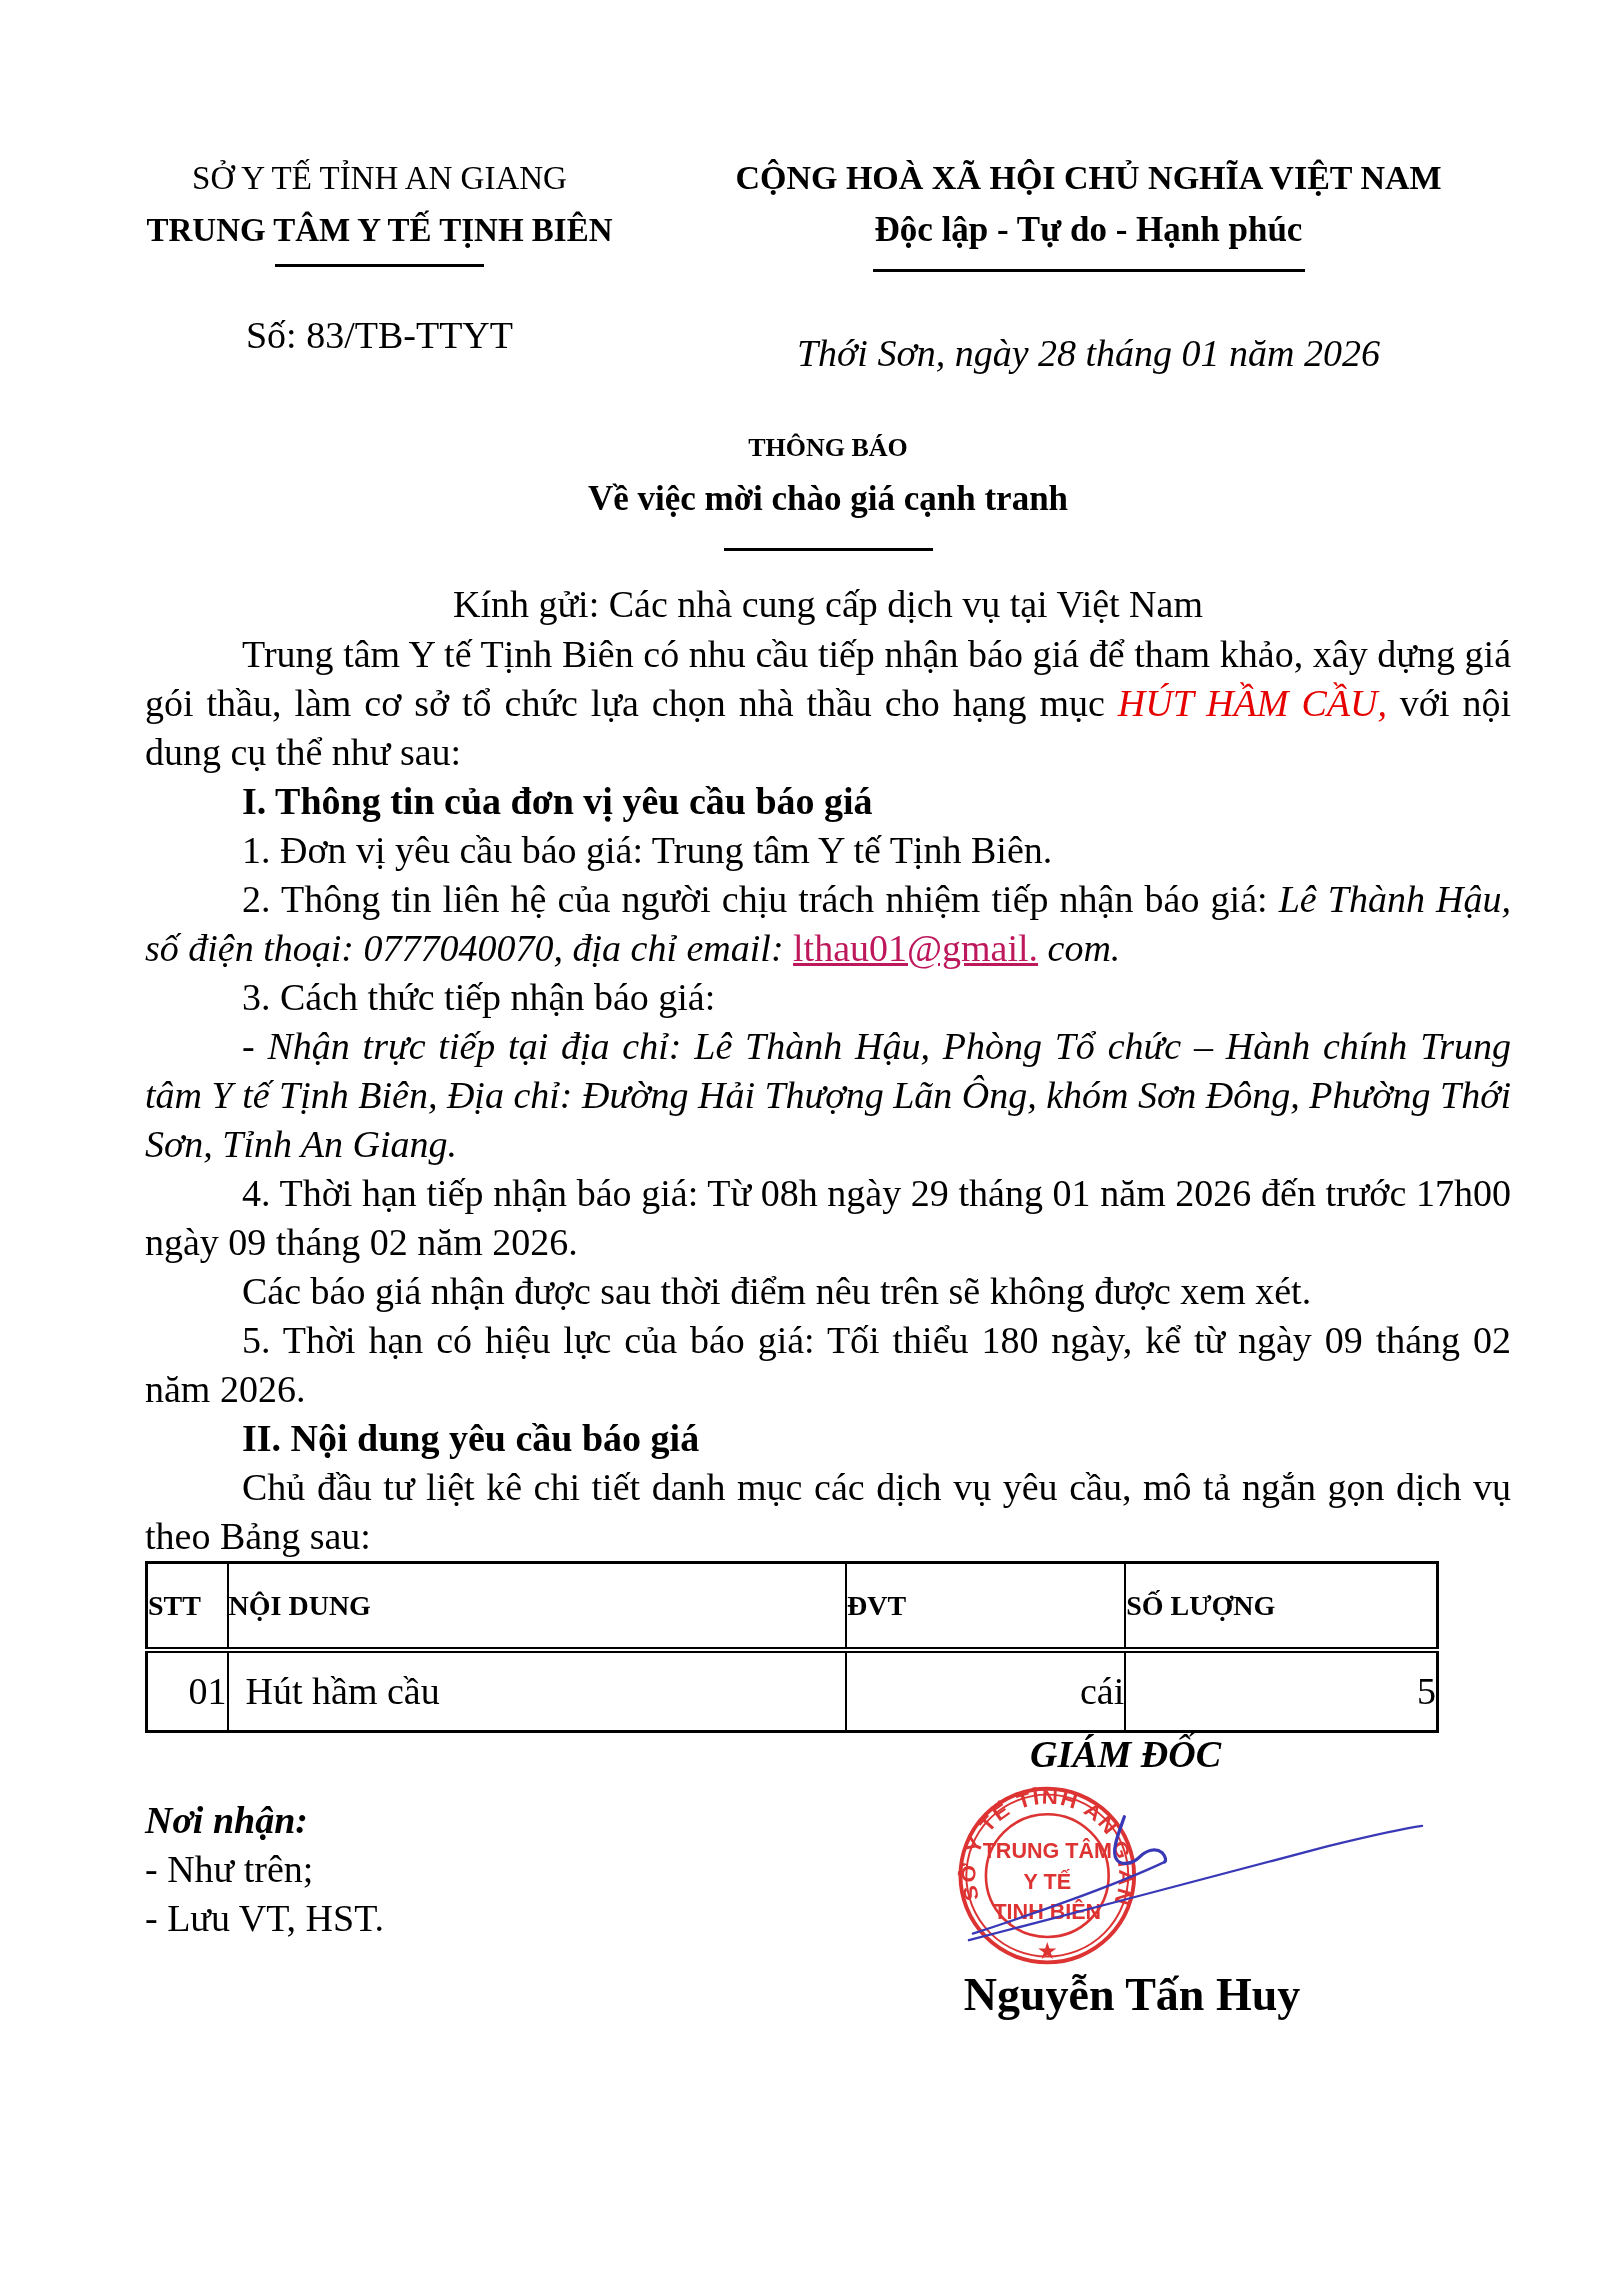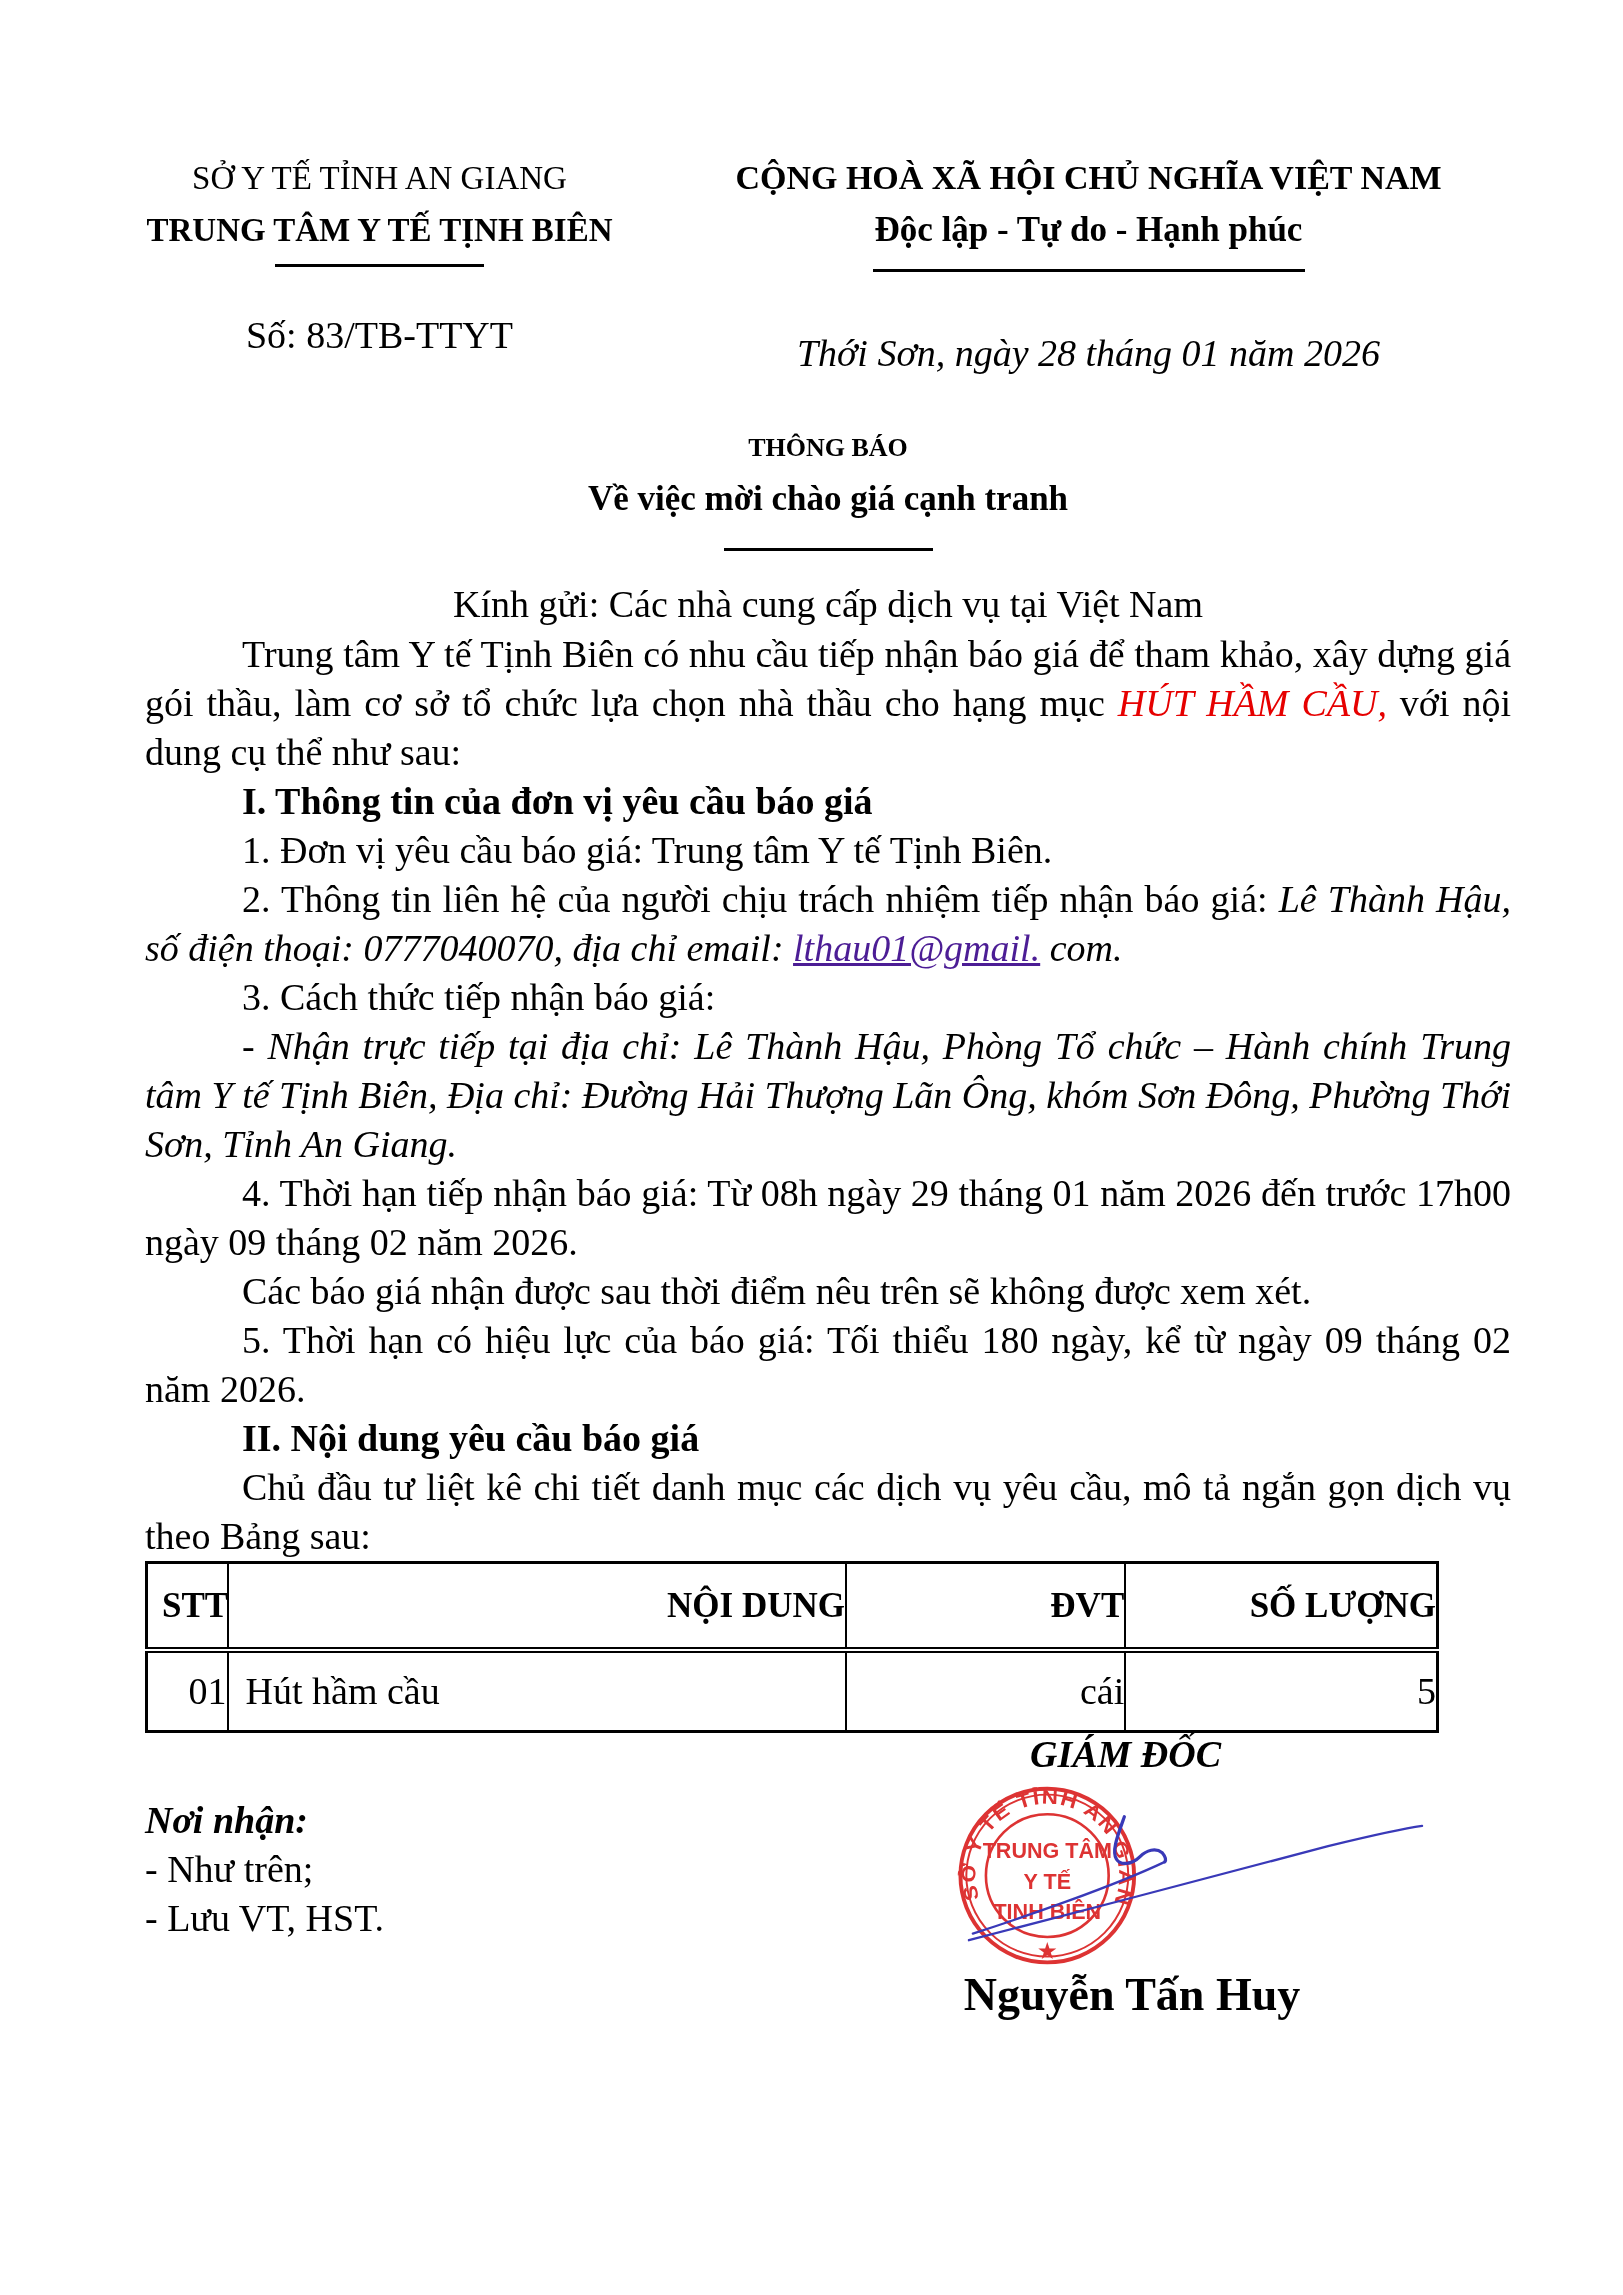--- a/index.html
+++ b/index.html
@@ -23,27 +23,27 @@
   .title1{font-size:26px;line-height:52px;font-weight:bold;}
   .title2{font-size:35px;line-height:50px;font-weight:bold;}
   .hrule-title{width:209px;border:0;border-top:3.9px solid #000;margin:23.6px auto 0;}
   .salutation{margin-top:31px;font-size:38px;}
   
   .bodytext{position:absolute;left:145px;top:630px;width:1366px;text-align:justify;line-height:49px;}
   .bodytext p{margin:0;text-indent:97px;}
   .bold{font-weight:bold;}
   .italic{font-style:italic;}
   .red{color:#e60000;font-style:italic;margin-top:6px;}
-  .maillink{color:#4c1d95;text-decoration:underline;font-style:italic;}
+  .maillink{color:#be185d;text-decoration:underline;}
   
   .quote-table{border-collapse:collapse;table-layout:fixed;width:1294px;margin-top:0;
     border:3.9px solid #000;}
   .quote-table th,.quote-table td{border:2px solid #000;padding:0;}
-  .quote-table th{font-size:35px;font-weight:bold;height:83px;text-align:right;
-    border-bottom:6.5px double #000;padding-left:14px;}
+  .quote-table th{font-size:28px;font-weight:bold;height:83px;text-align:left;
+    border-bottom:6.5px double #000;}
   .quote-table td{font-size:38px;height:77px;text-align:right;}
   .quote-table td.cell-noidung{text-align:left;padding-left:17px;}
   
   .giamdoc{position:absolute;left:916px;top:1732px;width:419px;text-align:center;
     font-weight:bold;font-size:38px;font-style:italic;}
   .noinhan{position:absolute;left:145px;top:1798px;font-weight:bold;font-style:italic;font-size:38px;}
   .recip1{position:absolute;left:145px;top:1847px;font-size:38px;}
   .recip2{position:absolute;left:145px;top:1896px;font-size:38px;}
   .stampsig{position:absolute;left:916px;top:1760px;width:576px;height:222px;}
   .signer{position:absolute;left:916px;top:1968px;width:432px;text-align:center;

